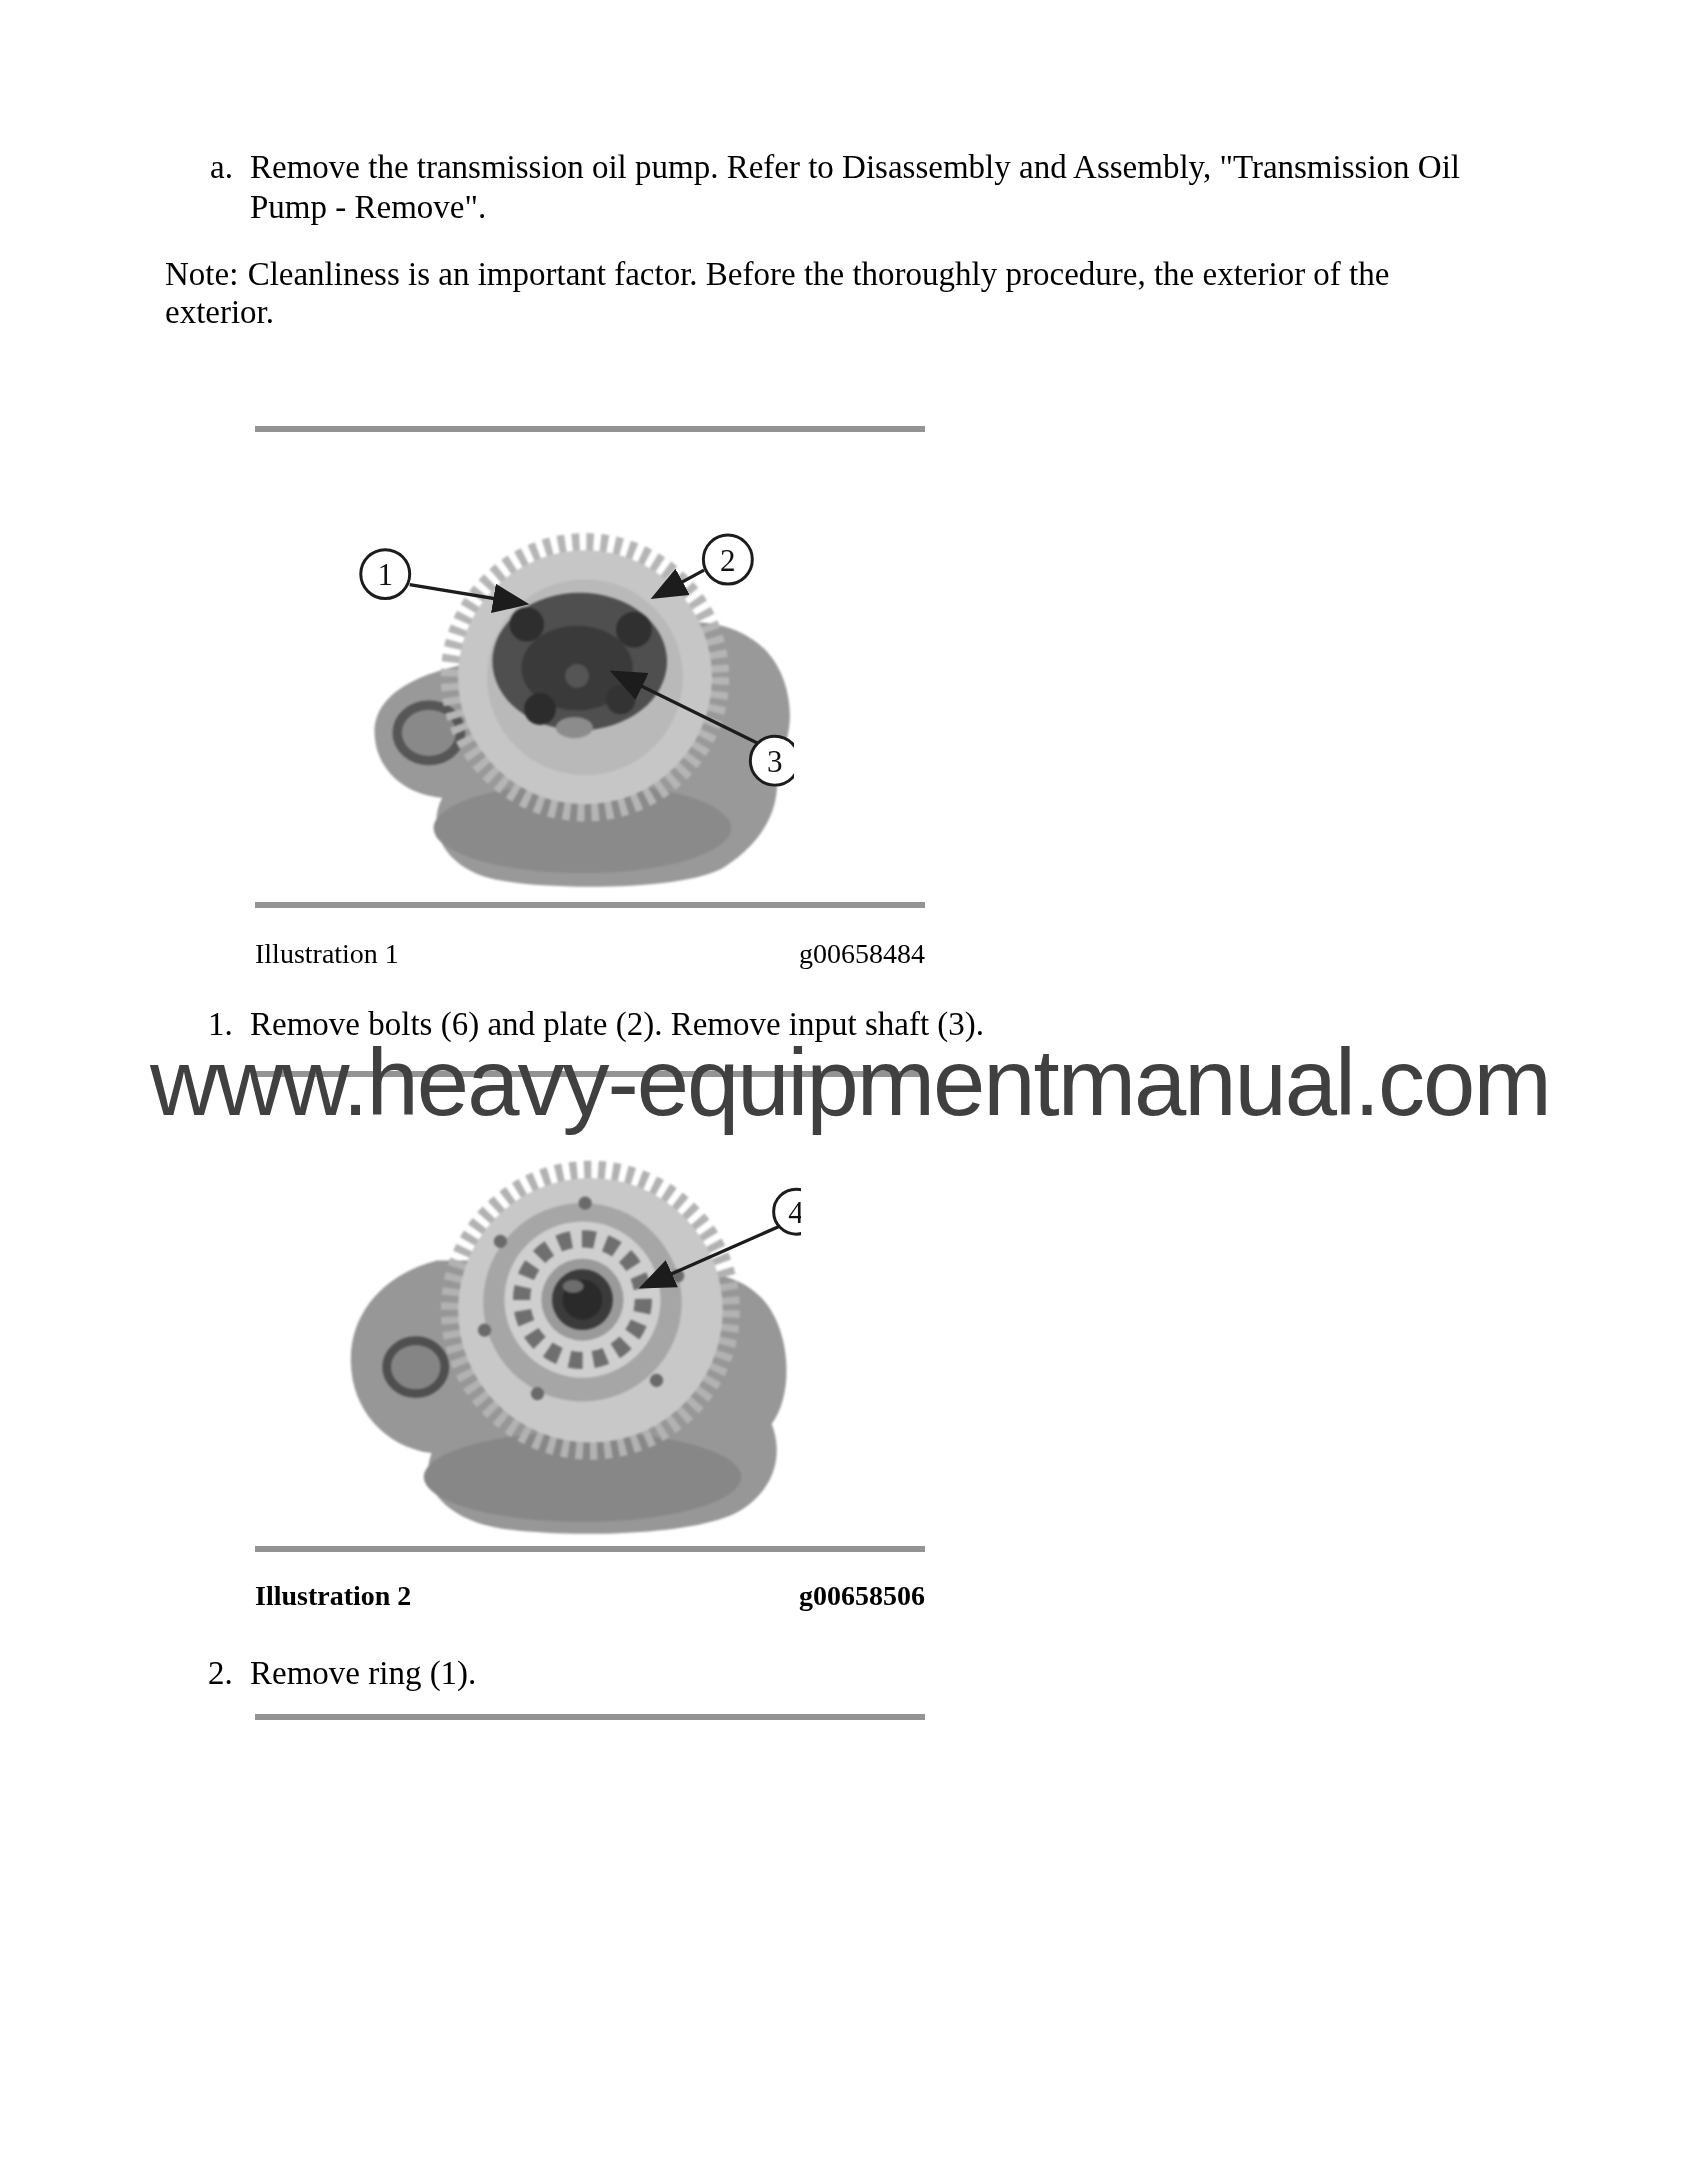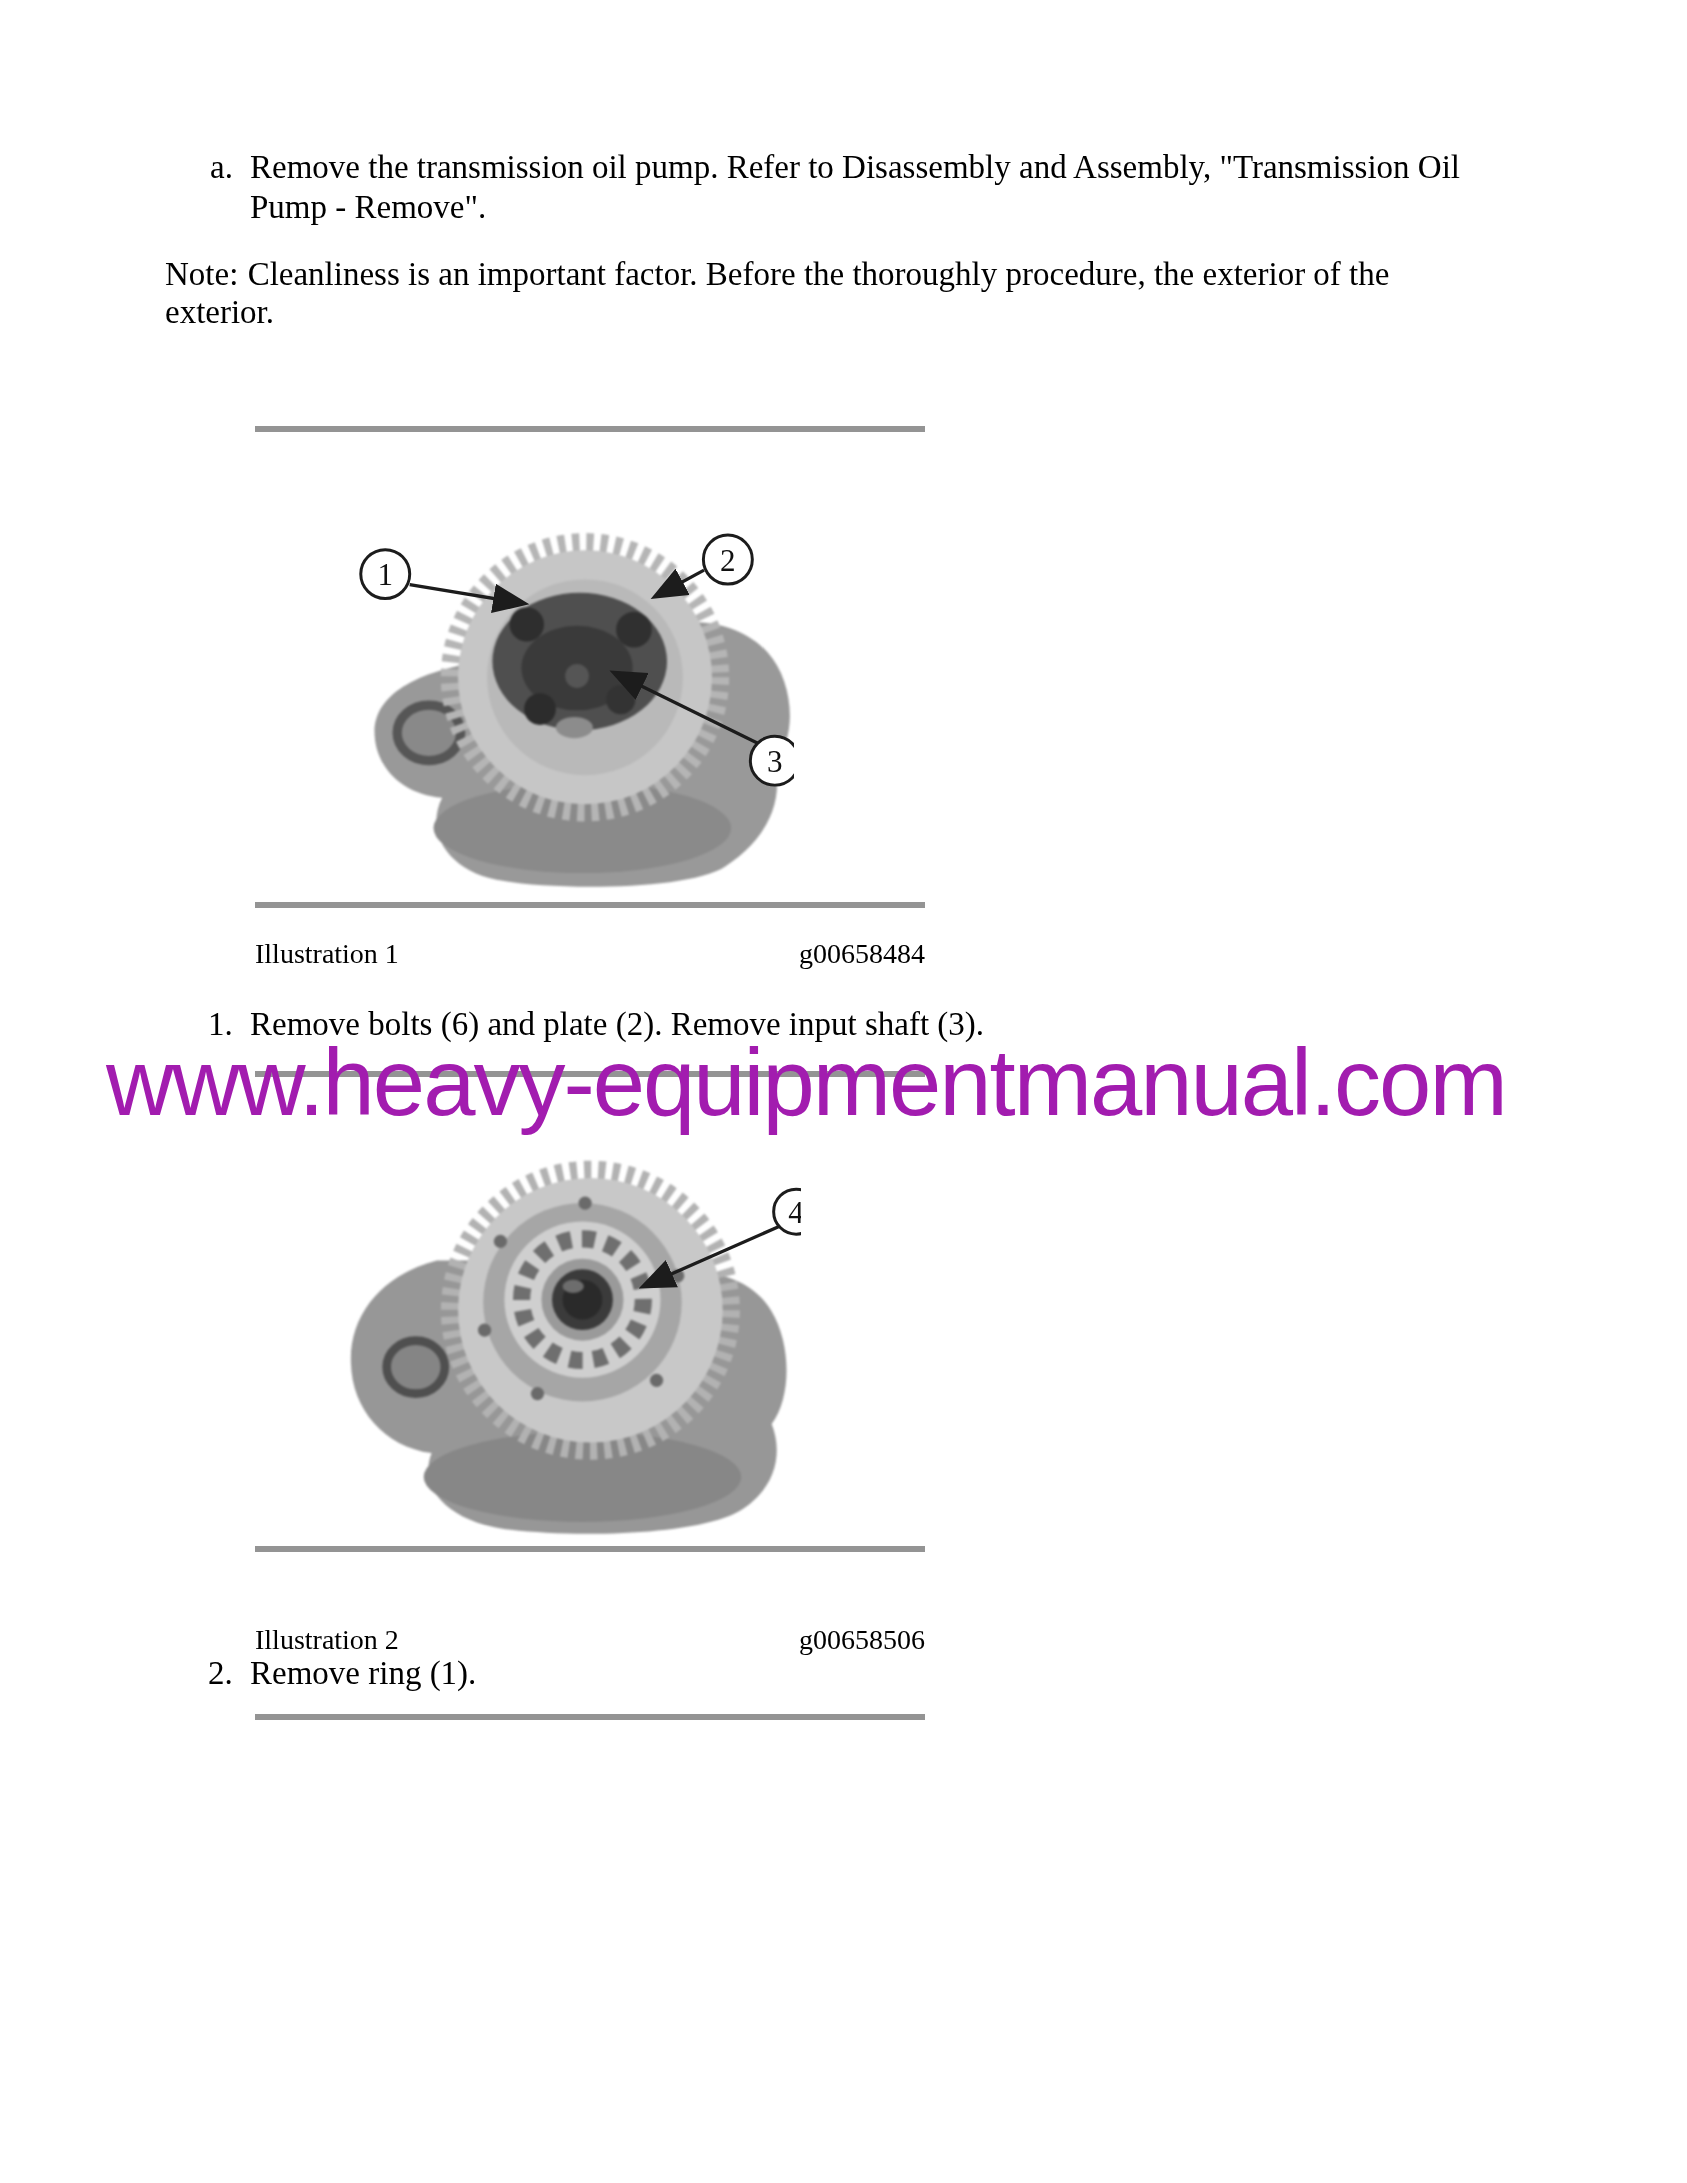--- a/index.html
+++ b/index.html
@@ -157,30 +157,30 @@
     </g>
     <g class="soft2">
       <line class="leader" x1="1178" y1="1853" x2="974" y2="1943" marker-end="url(#ah2)"></line>
       <circle class="callout-circle" cx="1203" cy="1831" r="34"></circle>
       <text class="callout-num" x="1203" y="1848">4</text>
     </g>
   </svg>
 
   <div class="rule" style="top:1546px;"></div>
 
-  <div class="caption-row" style="top:1624px;">
+  <div class="caption-row" style="top:1580px;font-weight:bold;">
     <span>Illustration 2</span>
     <span>g00658506</span>
   </div>
 
   <div class="para step-n" style="top:1653px;">
     <span class="marker">2.</span>
     <div class="lines">
       <div>Remove ring (1).</div>
     </div>
   </div>
 
   <div class="rule" style="top:1714px;"></div>
 
-  <div class="watermark" style="color:#a21caf;">www.heavy-equipmentmanual.com</div>
+  <div class="watermark" style="color:#404040;margin-left:44px;">www.heavy-equipmentmanual.com</div>
 
 </div>
 
 
 </body></html>

